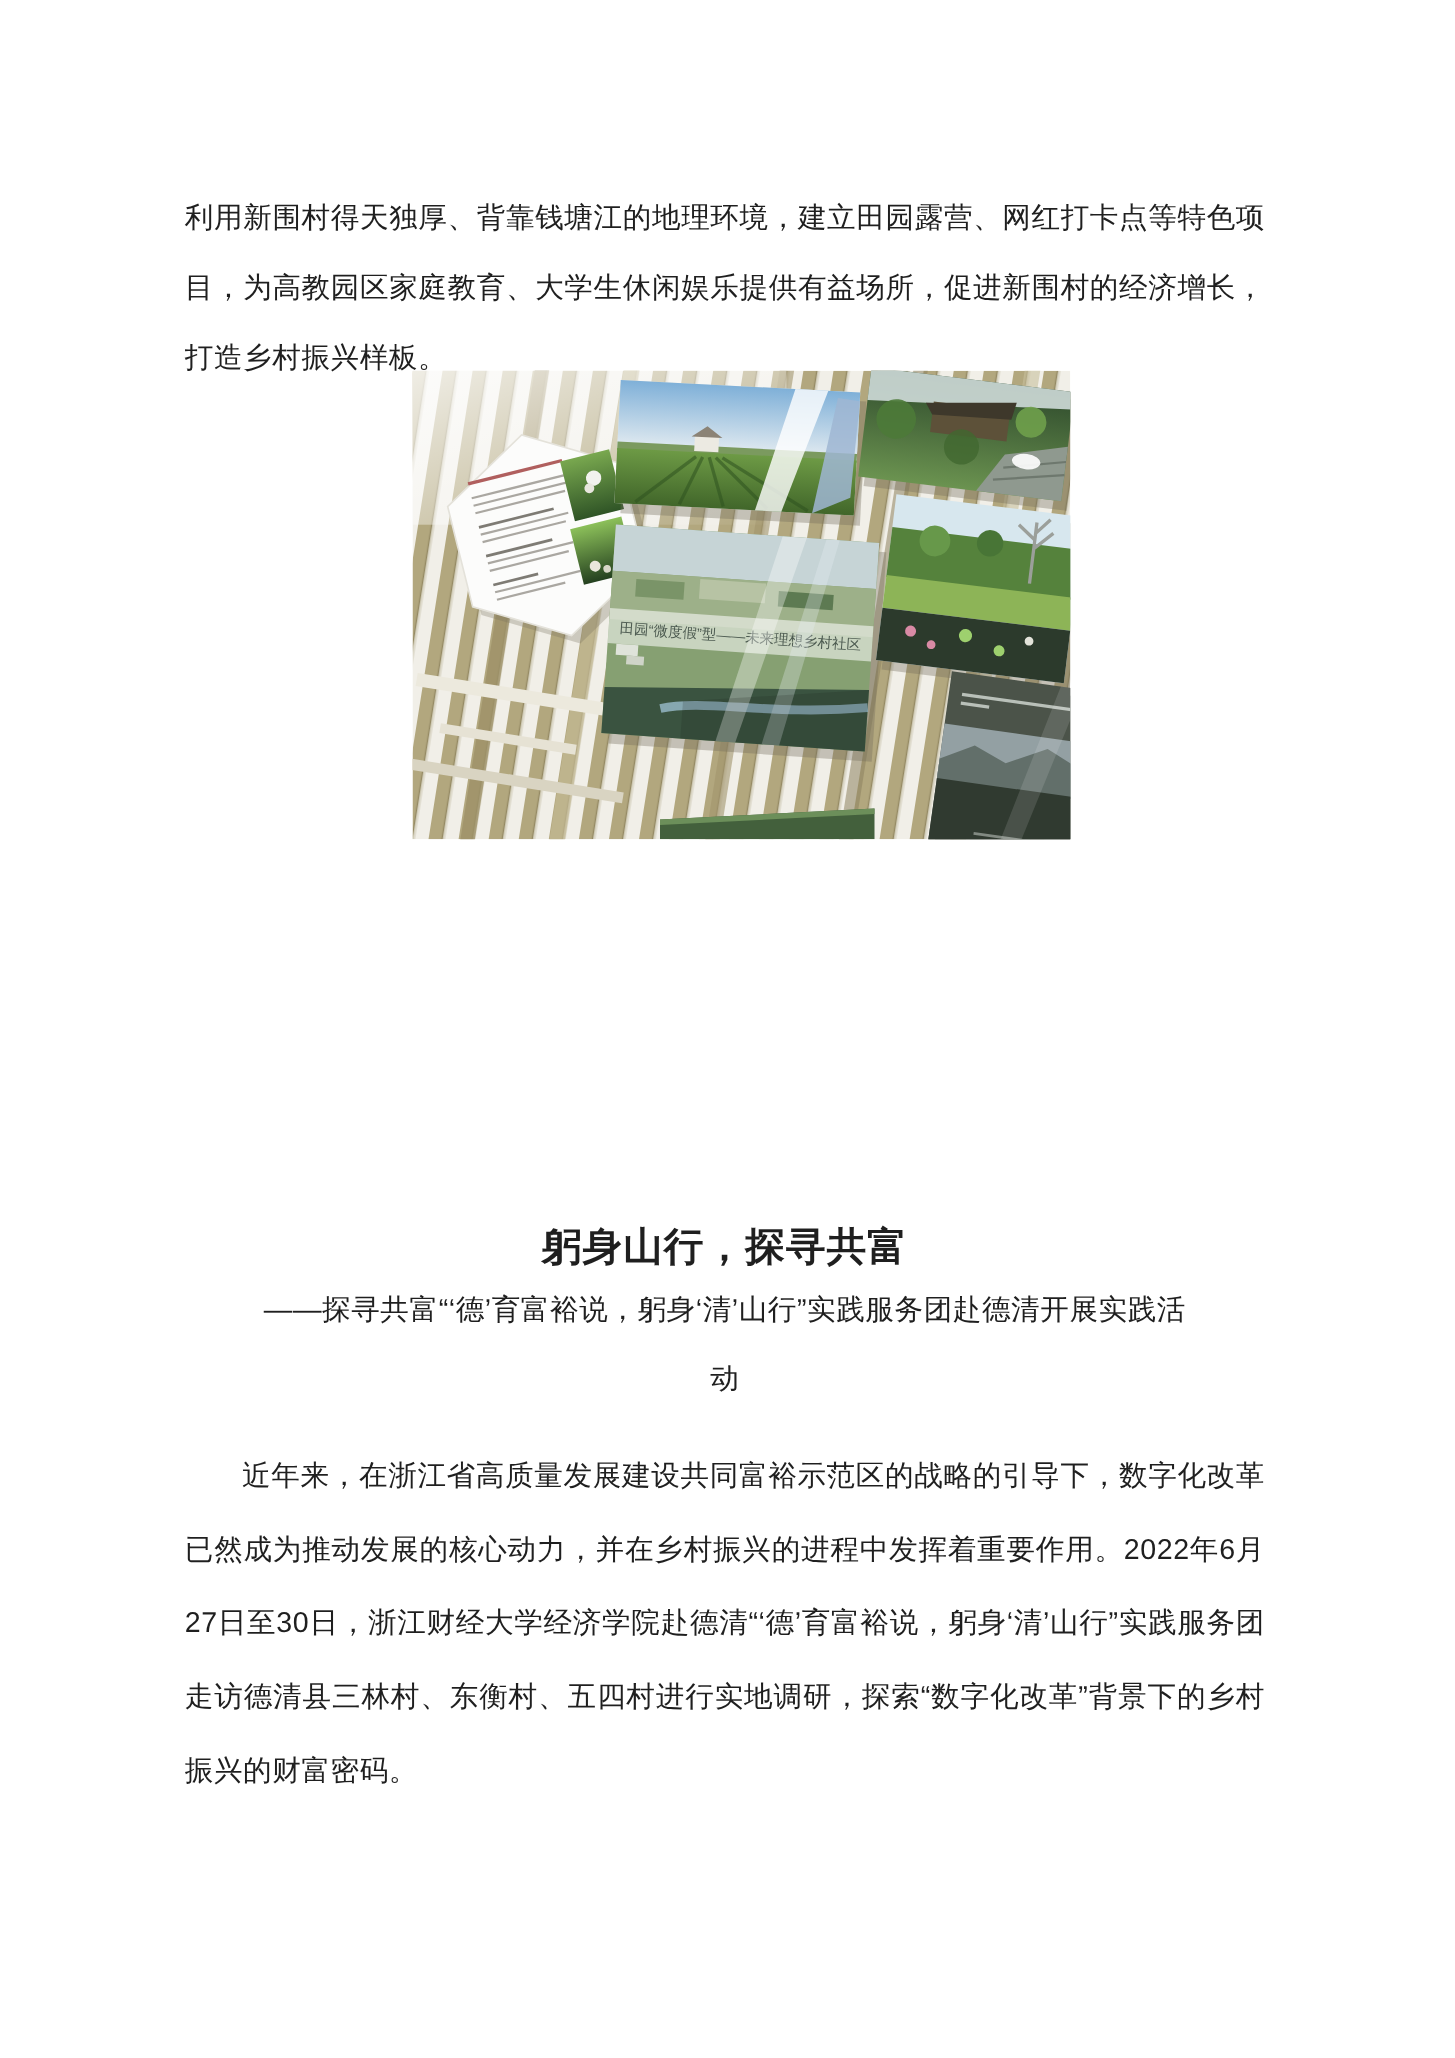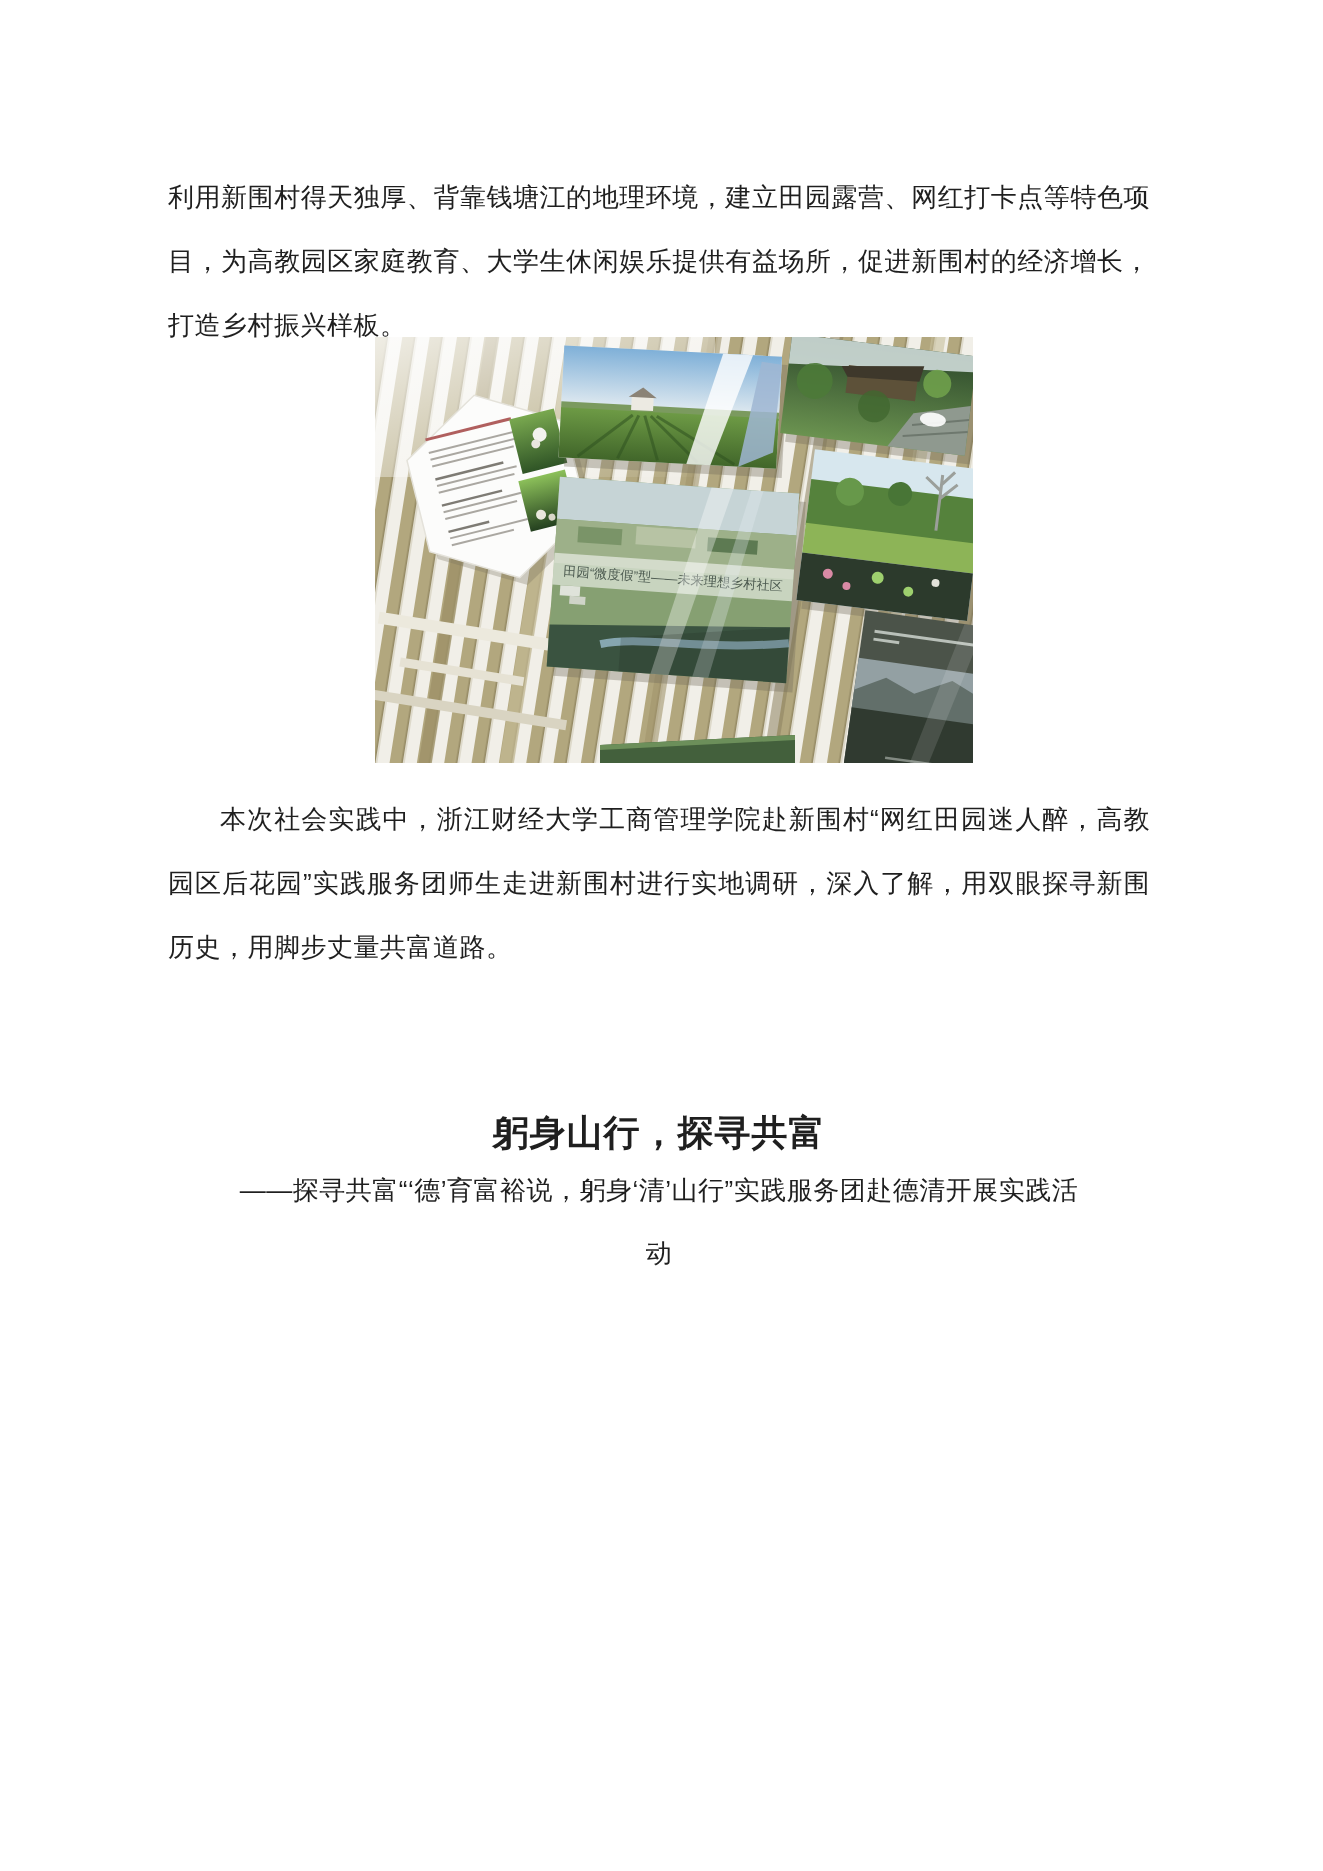--- a/index.html
+++ b/index.html
@@ -214,25 +214,25 @@
         <rect x="480" y="380" width="150" height="60" fill="#303a30"></rect>
         <rect x="520" y="424" width="56" height="2.5" fill="#b9c0b9" opacity="0.6"></rect>
         <polygon points="580,282 600,282 560,440 542,440" fill="#ffffff" opacity="0.12"></polygon>
       </g>
 
       <polygon points="225,408 420,398 420,426 225,426" fill="#43603c"></polygon>
       <polygon points="225,408 420,398 420,403 225,413" fill="#6c8f5a"></polygon>
     </svg>
   </div>
 
-  <p class="para para-p2 indent">本次社会实践中，浙江财经大学工商管理学院赴新围村“网红田园迷人醉，高教园区后花园”实践服务团师生走进新围村进行实地调研，深入了解，用双眼探寻新围历史，用脚步丈量共富道路。</p>
 
 
   <h1 class="article-title">躬身山行，探寻共富</h1>
 
   <div class="article-subtitle subtitle-l1">——探寻共富“‘德’育富裕说，躬身‘清’山行”实践服务团赴德清开展实践活</div>
   <div class="article-subtitle subtitle-l2">动</div>
 
+  <p class="para para-p3 indent">近年来，在浙江省高质量发展建设共同富裕示范区的战略的引导下，数字化改革已然成为推动发展的核心动力，并在乡村振兴的进程中发挥着重要作用。2022年6月27日至30日，浙江财经大学经济学院赴德清“‘德’育富裕说，躬身‘清’山行”实践服务团走访德清县三林村、东衡村、五四村进行实地调研，探索“数字化改革”背景下的乡村振兴的财富密码。</p>
 
 
   <div class="page-number">11</div>
 
 </div>
 
 </body></html>

